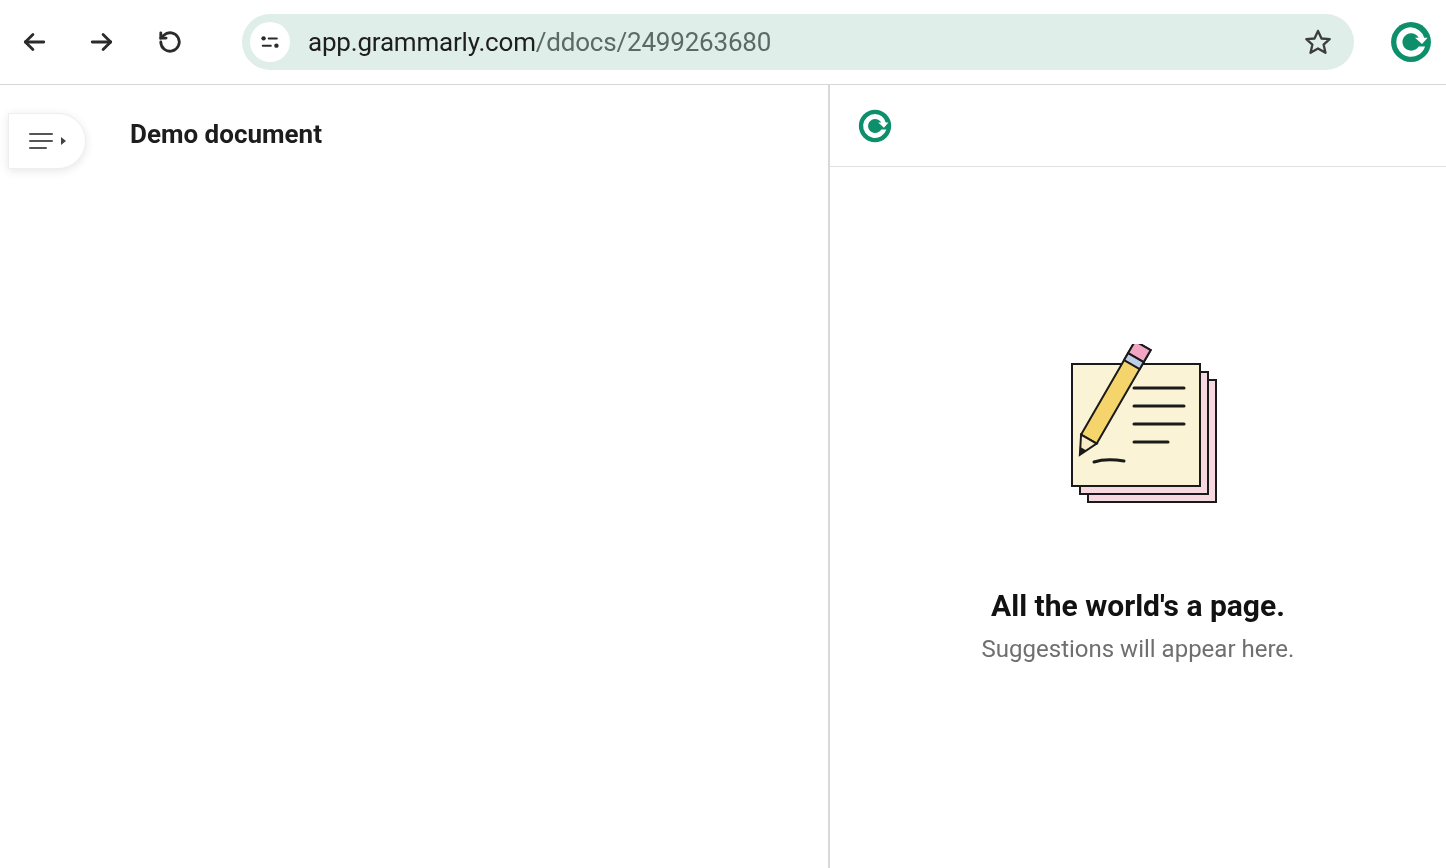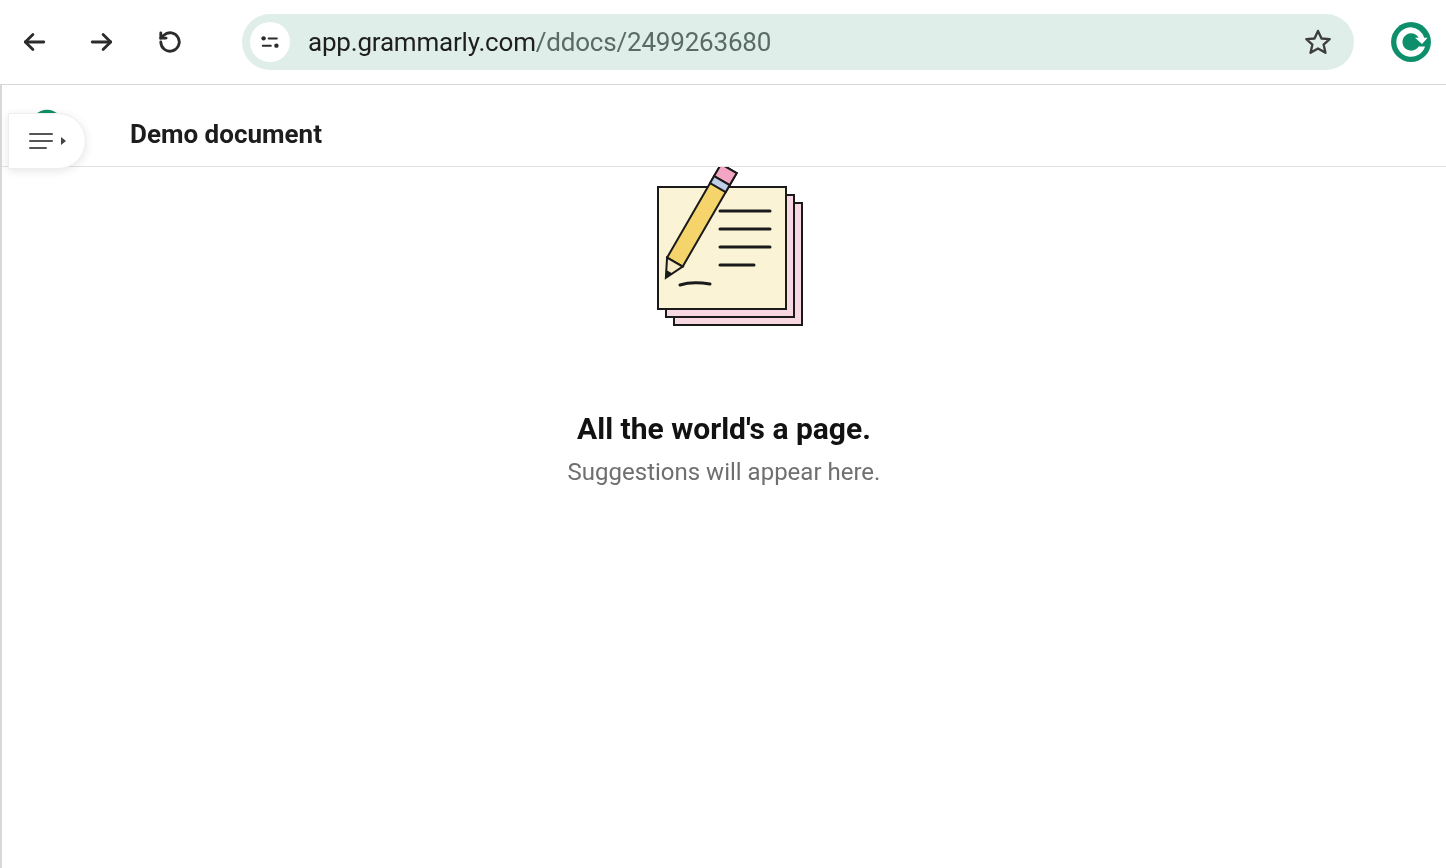--- a/index.html
+++ b/index.html
@@ -86,21 +86,20 @@
       justify-content: center;
       margin-left: 18px;
       cursor: pointer;
     }
 
     
     .content {
       display: flex;
       height: calc(100% - 85px);
       background: #5eead4;
-      flex-direction: column;
     }
     .editor-pane {
       width: 828px;
       position: relative;
       background: #fff;
     }
     .side-pane {
       flex: 1;
       border-left: 2px solid #d8d8d8;
       background: #fff;
@@ -171,20 +170,21 @@
       align-items: center;
       padding-left: 28px;
     }
     .g-logo {
       width: 34px; height: 34px;
     }
     .side-body {
       display: flex;
       flex-direction: column;
       align-items: center;
+      justify-content: center;
       height: calc(100% - 82px);
       padding-bottom: 28px;
     }
     .empty-illustration {
       width: 200px;
       height: 180px;
       display: flex;
       align-items: center;
       justify-content: center;
       margin-bottom: 64px;

